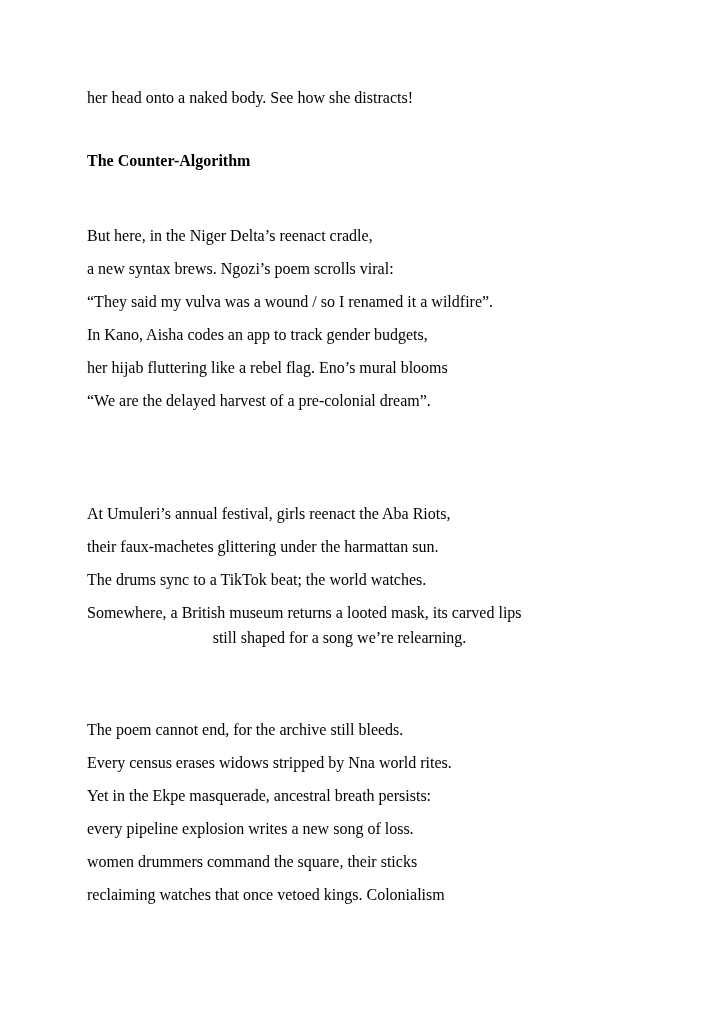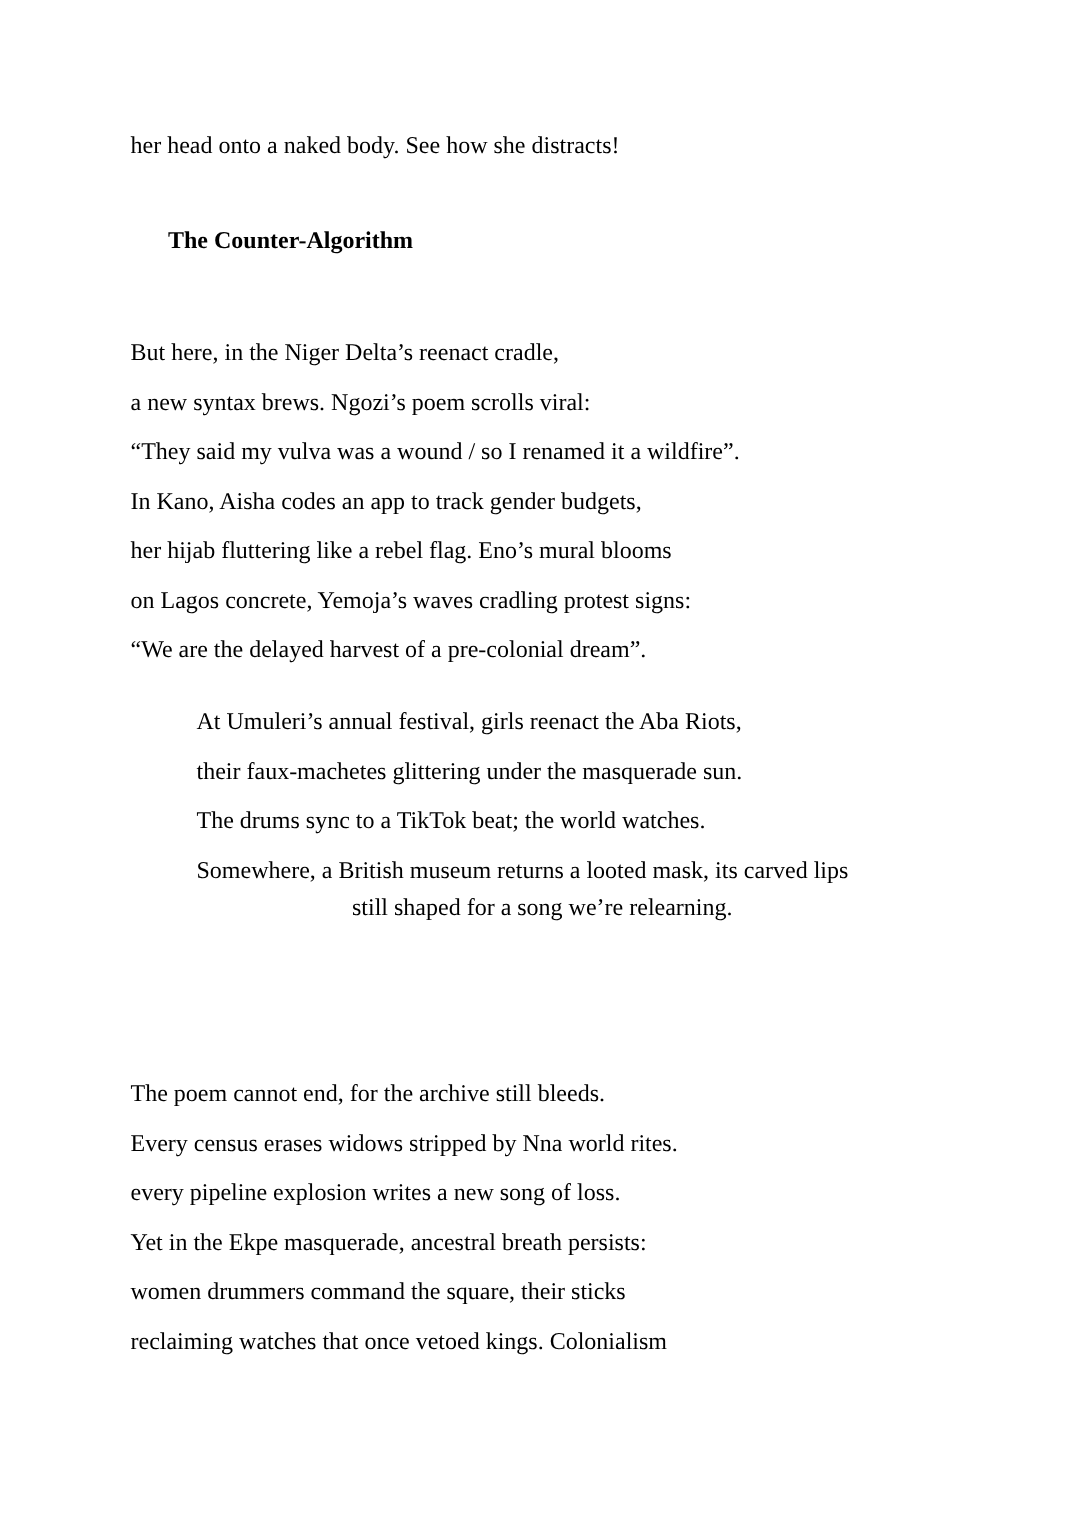--- a/index.html
+++ b/index.html
@@ -22,23 +22,23 @@
     right: 60px;
     font-size: 16px;
   }
   .block p {
     margin: 0;
     padding: 0;
     line-height: 33px;
     white-space: nowrap;
   }
   .intro   { top: 81px; }
-  .heading { top: 144px; font-weight: 700; margin-left: 25px; }
+  .heading { top: 144px; font-weight: 700; }
   .stanza-a { top: 219px; }
-  .stanza-b { top: 465px; margin-left: 44px; }
+  .stanza-b { top: 497px; }
   .stanza-c { top: 713px; }
   .line-tight {
     line-height: 25px !important;
     margin-top: -4px !important;
     text-align: center;
   }
 </style>
 </head>
 <body>
 
@@ -51,34 +51,33 @@
   <div class="block heading">
     <p>The Counter-Algorithm</p>
   </div>
 
   <div class="block stanza-a">
     <p>But here, in the Niger Delta’s reenact cradle,</p>
     <p>a new syntax brews. Ngozi’s poem scrolls viral:</p>
     <p>“They said my vulva was a wound / so I renamed it a wildfire”.</p>
     <p>In Kano, Aisha codes an app to track gender budgets,</p>
     <p>her hijab fluttering like a rebel flag. Eno’s mural blooms</p>
-    <p>on Lagos concrete, Yemoja’s waves cradling protest signs:</p>
     <p>“We are the delayed harvest of a pre-colonial dream”.</p>
   </div>
 
   <div class="block stanza-b">
     <p>At Umuleri’s annual festival, girls reenact the Aba Riots,</p>
-    <p>their faux-machetes glittering under the masquerade sun.</p>
+    <p>their faux-machetes glittering under the harmattan sun.</p>
     <p>The drums sync to a TikTok beat; the world watches.</p>
     <p>Somewhere, a British museum returns a looted mask, its carved lips</p>
     <p class="line-tight">still shaped for a song we’re relearning.</p>
   </div>
 
   <div class="block stanza-c">
     <p>The poem cannot end, for the archive still bleeds.</p>
     <p>Every census erases widows stripped by Nna world rites.</p>
+    <p>Yet in the Ekpe masquerade, ancestral breath persists:</p>
     <p>every pipeline explosion writes a new song of loss.</p>
-    <p>Yet in the Ekpe masquerade, ancestral breath persists:</p>
     <p>women drummers command the square, their sticks</p>
     <p>reclaiming watches that once vetoed kings. Colonialism</p>
   </div>
 
 </div>
 
 </body></html>

